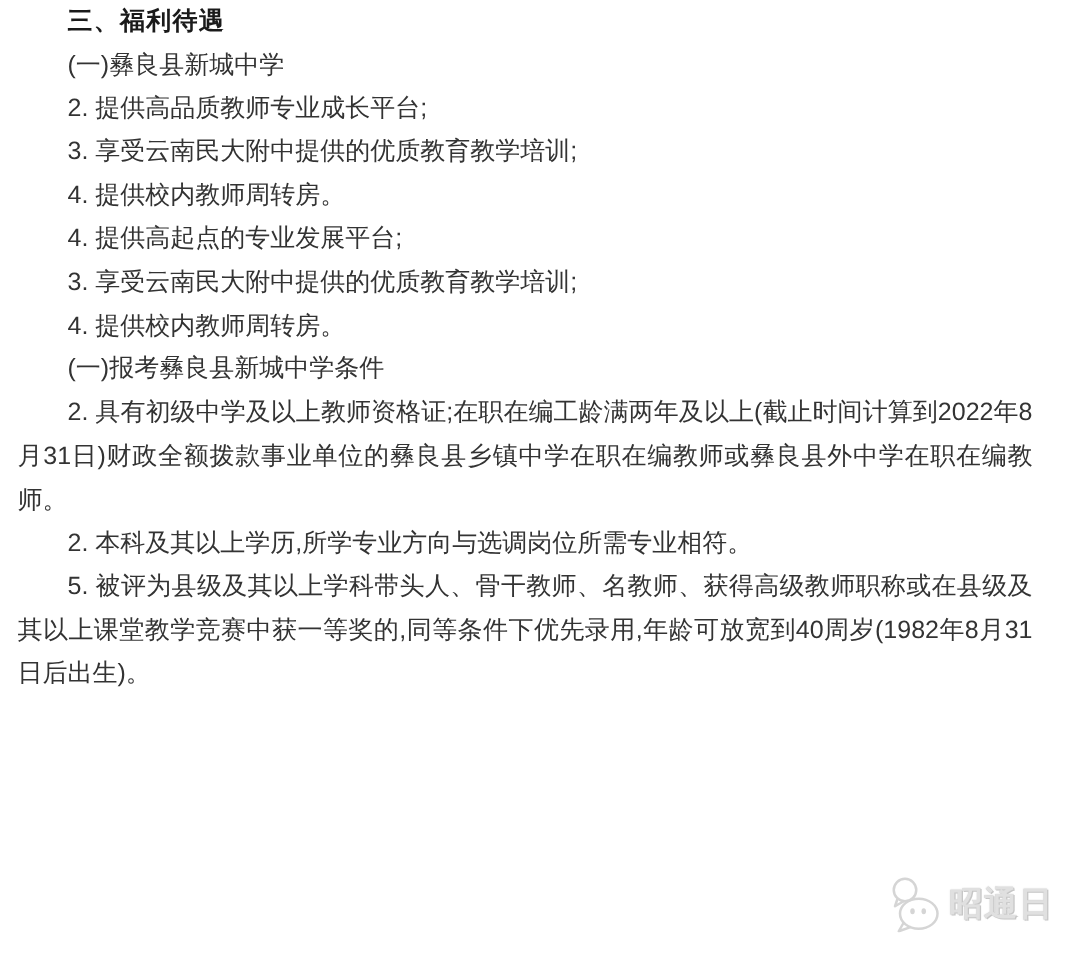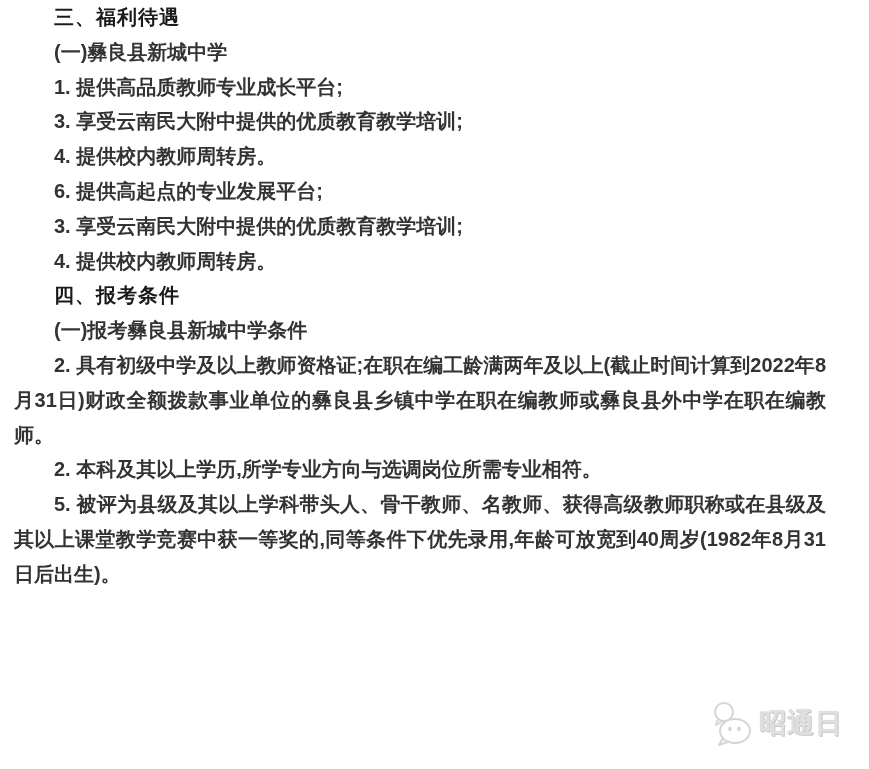--- a/index.html
+++ b/index.html
@@ -17,21 +17,20 @@
     overflow: hidden;
     font-family: "Liberation Sans", "DejaVu Sans", sans-serif;
     font-size: 20px;
     line-height: 34.8px;
     color: #333333;
     text-align: justify;
   }
   .para {
     margin: 0;
     text-indent: 2em;
-    font-weight: bold;
   }
   .para.h {
     font-weight: bold;
     color: #1a1a1a;
     letter-spacing: 1px;
   }
   .watermark {
     position: absolute;
     left: 710px;
     top: 700px;
@@ -55,27 +54,26 @@
     white-space: nowrap;
   }
 </style>
 </head>
 <body>
 
 <div class="page">
 
   <p class="para h">三、福利待遇</p>
   <p class="para">(一)彝良县新城中学</p>
-  <p class="para">1. 提供高品质教师专业成长平台;</p>
+  <p class="para">2. 提供高品质教师专业成长平台;</p>
   <p class="para">3. 享受云南民大附中提供的优质教育教学培训;</p>
   <p class="para">4. 提供校内教师周转房。</p>
-  <p class="para">6. 提供高起点的专业发展平台;</p>
+  <p class="para">4. 提供高起点的专业发展平台;</p>
   <p class="para">3. 享受云南民大附中提供的优质教育教学培训;</p>
   <p class="para">4. 提供校内教师周转房。</p>
-  <p class="para h">四、报考条件</p>
   <p class="para">(一)报考彝良县新城中学条件</p>
   <p class="para">2. 具有初级中学及以上教师资格证;在职在编工龄满两年及以上(截止时间计算到2022年8月31日)财政全额拨款事业单位的彝良县乡镇中学在职在编教师或彝良县外中学在职在编教师。</p>
   <p class="para">2. 本科及其以上学历,所学专业方向与选调岗位所需专业相符。</p>
   <p class="para">5. 被评为县级及其以上学科带头人、骨干教师、名教师、获得高级教师职称或在县级及其以上课堂教学竞赛中获一等奖的,同等条件下优先录用,年龄可放宽到40周岁(1982年8月31日后出生)。</p>
 
   <div class="watermark">
     <svg class="wm-icon" width="44" height="46" viewBox="0 0 44 46" fill="none">
 
       <circle cx="14" cy="12" r="9" stroke="#b3b3b3" stroke-width="2" fill="none"></circle>
       <path d="M8 19 L6 25 L13 21" stroke="#b3b3b3" stroke-width="2" fill="none" stroke-linejoin="round"></path>

